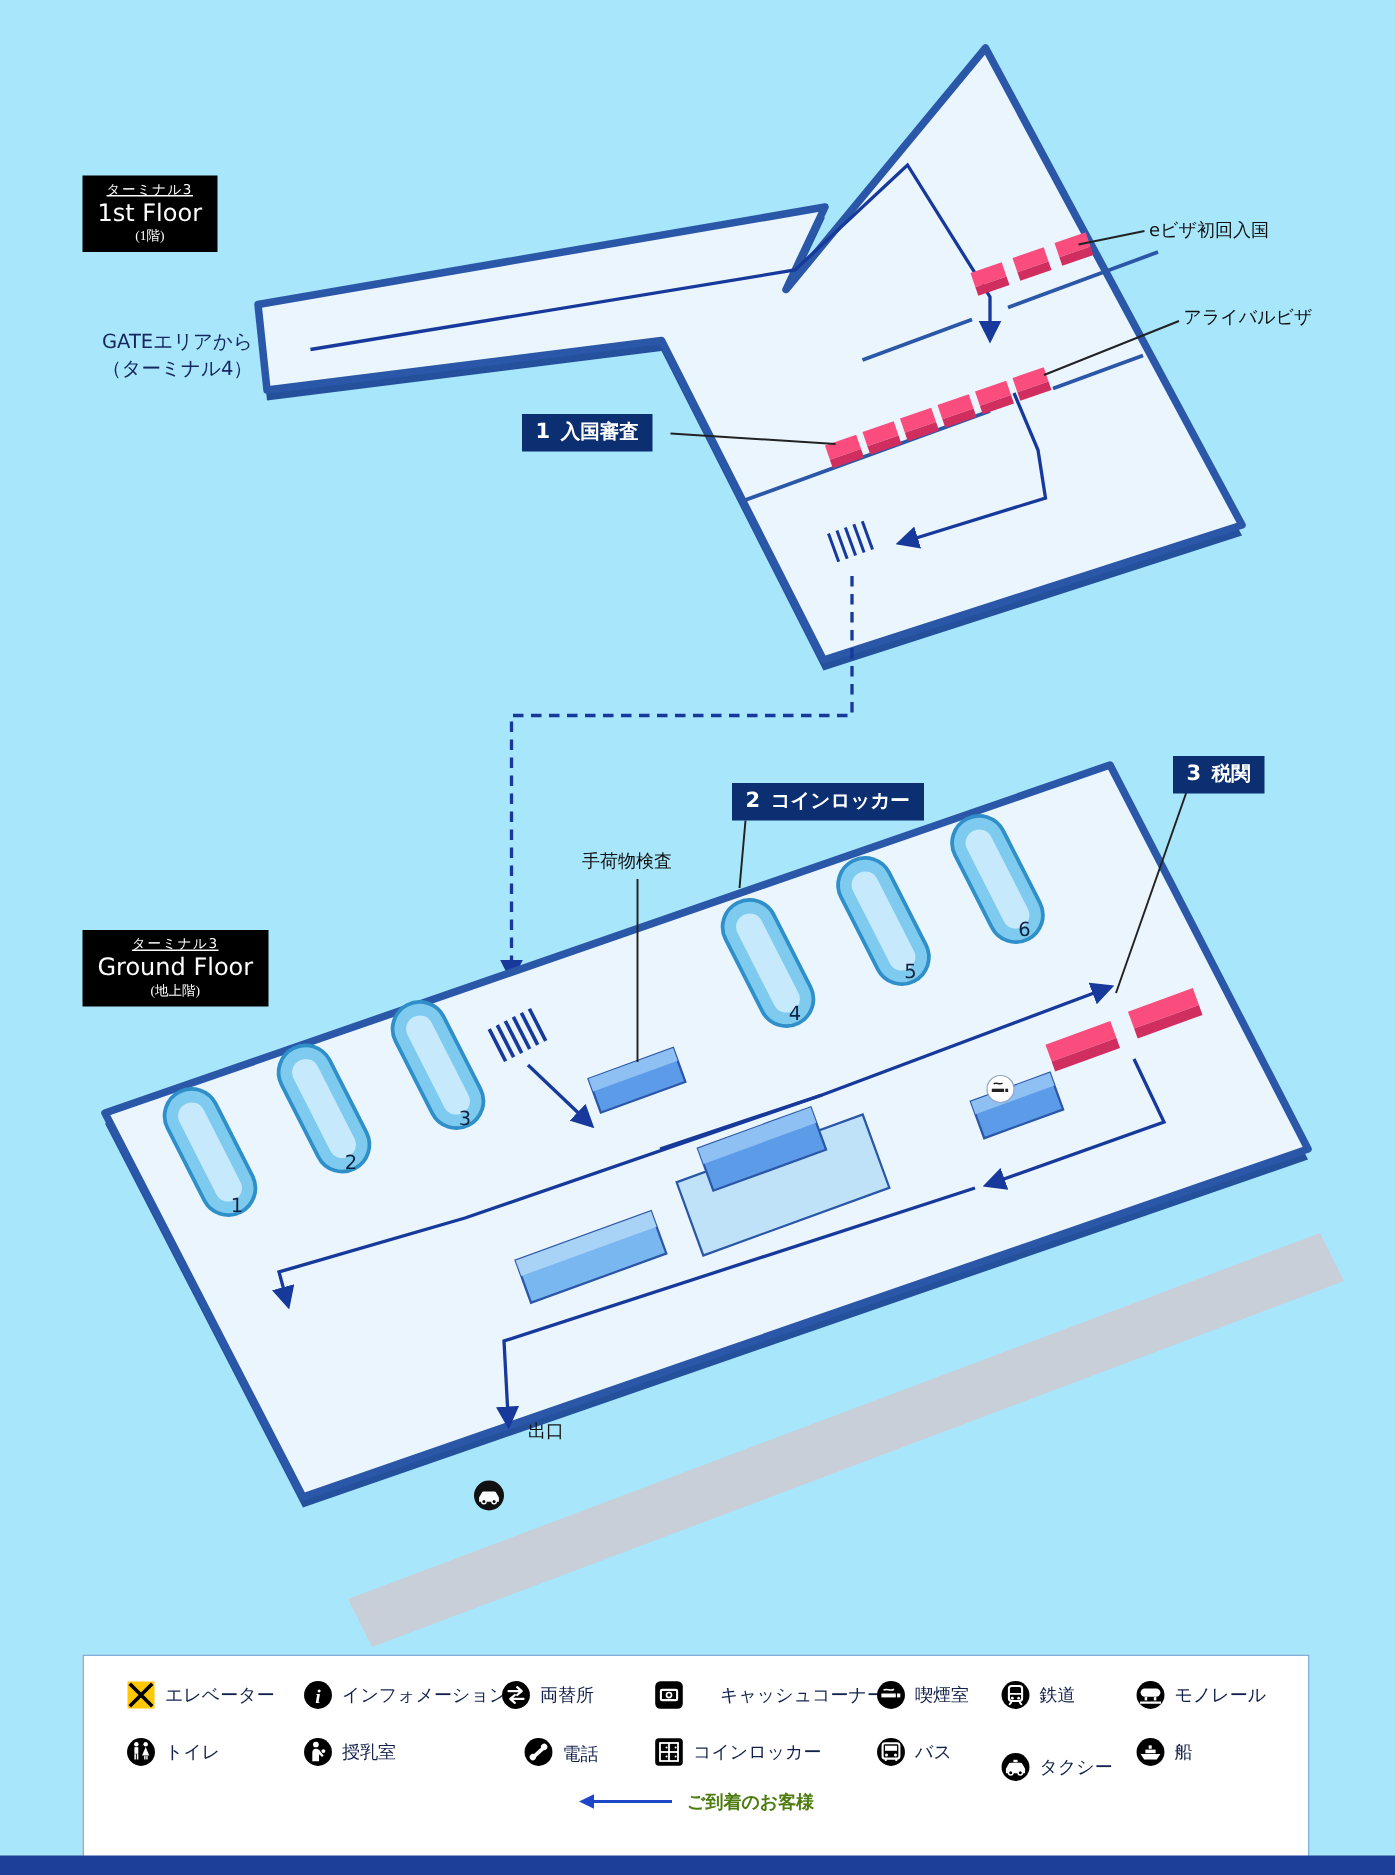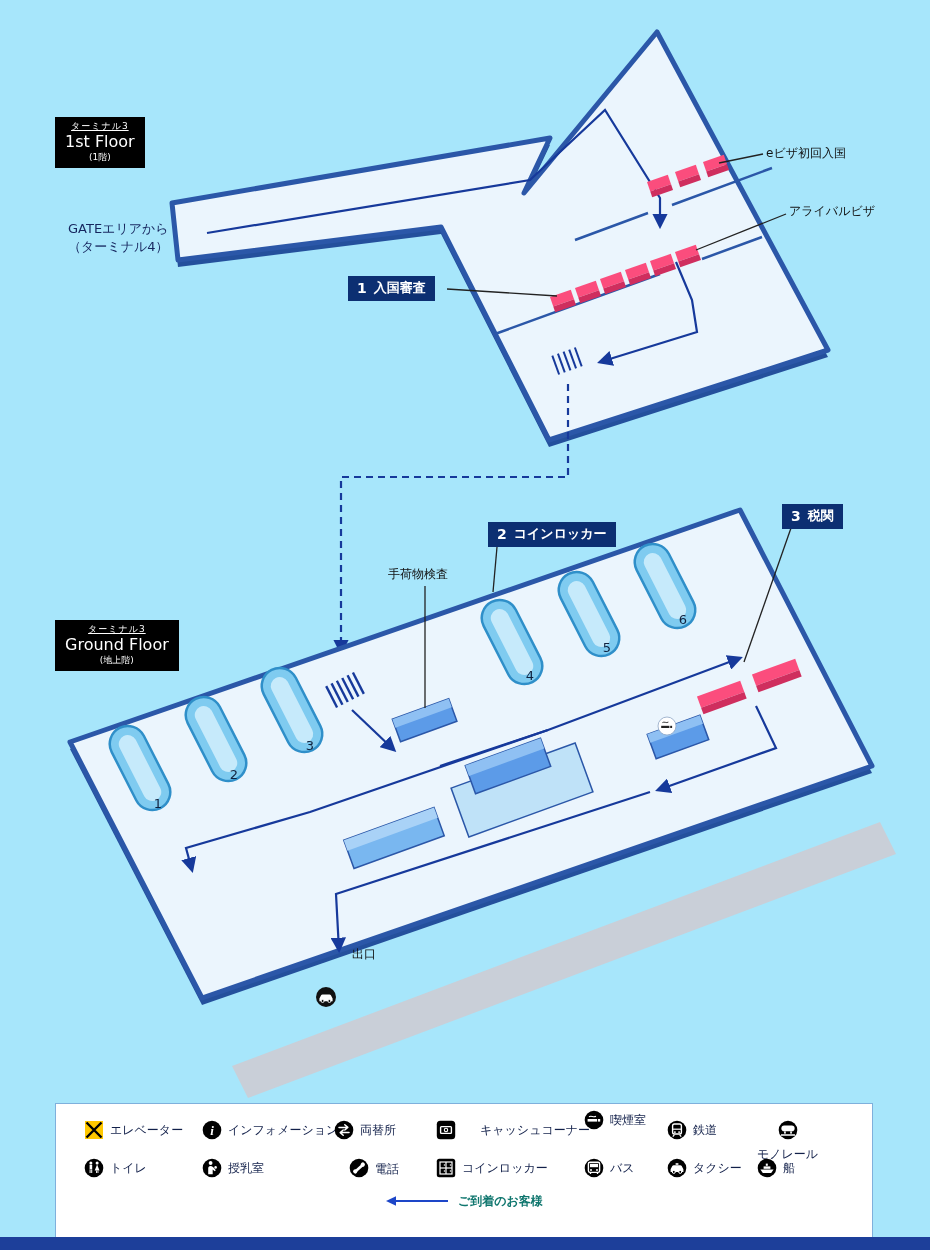--- a/index.html
+++ b/index.html
@@ -6,36 +6,36 @@
   .stage {
     position:relative; width:930px; height:1250px;
     background:#A7E6FB; overflow:hidden;
     font-family:"DejaVu Sans","Liberation Sans",sans-serif;
   }
   .map-svg { position:absolute; left:0; top:0; }
 
   .floor-tag { position:absolute; background:#000; color:#fff; text-align:center; padding:3px 10px 4px; }
   .ft-tag  { font-size:9px; letter-spacing:1px;text-decoration:underline; }
   .ft-name { font-size:16px; line-height:1.15; white-space:nowrap;text-align:center; }
-  .ft-sub  { font-size:9px; }
+  .ft-sub  { font-size:9px;font-family:Liberation Serif, serif; }
 
   .map-label  { position:absolute; font-size:12px; color:#111; white-space:nowrap; }
   .gate-note  { position:absolute; font-size:13px; color:#16265E; text-align:center; line-height:1.4; white-space:nowrap; }
 
   .step-box { position:absolute; background:#0C2F72; color:#fff; font-size:13px; font-weight:bold;
               padding:3px 9px 4px; display:flex; align-items:center; gap:7px; white-space:nowrap; }
   .step-num { font-size:14px; }
 
   .legend  { position:absolute; left:55px; top:1103px; width:818px; height:141px;
              background:#fff; border:1px solid #7FB0DC; box-sizing:border-box; }
   .lg-item { position:absolute; display:flex; align-items:center; gap:6px; height:20px; }
   .lg-item svg { display:block; }
   .lg-label { font-size:12px; color:#12204A; white-space:nowrap; }
   .arrival-note { position:absolute; left:328px; top:88px; display:flex; align-items:center; gap:8px; }
-  .an-label { font-size:12px; color:#0f766e; font-weight:bold; }
+  .an-label { font-size:12px; color:#4d7c0f; font-weight:bold; }
 
   .bottom-bar { position:absolute; left:0; top:1237px; width:930px; height:13px; background:#1D3F9A; }
 
   .belt-num { font-size:13px; fill:#10223F; }
 </style>
 </head>
 <body>
 
 <div class="stage">
 
@@ -282,21 +282,21 @@
     <div class="lg-item" style="left:380px; top:16px;gap:24px;">
       <span>
           <svg width="20" height="20" viewBox="0 0 20 20">
             <rect x="0.8" y="0.8" width="18.4" height="18.4" rx="3.5" fill="#000"></rect>
             <rect x="4.6" y="6.6" width="10.8" height="6.8" rx="0.8" fill="none" stroke="#fff" stroke-width="1.4"></rect>
             <circle cx="10" cy="10" r="1.7" fill="none" stroke="#fff" stroke-width="1.1"></circle>
           </svg>
         </span>
       <span class="lg-label">キャッシュコーナー</span>
     </div>
-    <div class="lg-item" style="left:528px; top:6px;">
+    <div class="lg-item" style="left:528px; top:16px;">
       <span>
           <svg width="20" height="20" viewBox="0 0 20 20">
             <circle cx="10" cy="10" r="9.3" fill="#000"></circle>
             <rect x="3.6" y="9" width="9.6" height="2.6" fill="#fff"></rect>
             <rect x="14" y="9" width="2.2" height="2.6" fill="#fff"></rect>
             <path d="M5 6.8 c2.2 -1.6 4.4 1 7 -0.6" stroke="#fff" stroke-width="1.1" fill="none"></path>
           </svg>
         </span>
       <span class="lg-label">喫煙室</span>
     </div>
@@ -306,21 +306,21 @@
             <circle cx="10" cy="10" r="9.3" fill="#000"></circle>
             <rect x="5.6" y="4" width="8.8" height="10" rx="1.8" fill="none" stroke="#fff" stroke-width="1.4"></rect>
             <line x1="5.6" y1="9.2" x2="14.4" y2="9.2" stroke="#fff" stroke-width="1.2"></line>
             <circle cx="7.9" cy="12.1" r="0.95" fill="#fff"></circle>
             <circle cx="12.1" cy="12.1" r="0.95" fill="#fff"></circle>
             <path d="M7.4 14.6 L5.8 16.6 M12.6 14.6 L14.2 16.6" stroke="#fff" stroke-width="1.2"></path>
           </svg>
         </span>
       <span class="lg-label">鉄道</span>
     </div>
-    <div class="lg-item" style="left:701px; top:16px;flex-direction:column;">
+    <div class="lg-item" style="left:701px; top:16px;">
       <span>
           <svg width="20" height="20" viewBox="0 0 20 20">
             <circle cx="10" cy="10" r="9.3" fill="#000"></circle>
             <rect x="3.4" y="5.6" width="13.2" height="5.6" rx="2.8" fill="#fff"></rect>
             <rect x="6.1" y="11.4" width="1.7" height="2.2" fill="#fff"></rect>
             <rect x="12.2" y="11.4" width="1.7" height="2.2" fill="#fff"></rect>
             <line x1="3" y1="15" x2="17" y2="15" stroke="#fff" stroke-width="1.5"></line>
           </svg>
         </span>
       <span class="lg-label">モノレール</span>
@@ -395,21 +395,21 @@
             <circle cx="10" cy="10" r="9.3" fill="#000"></circle>
             <rect x="4.4" y="4.2" width="11.2" height="10.2" rx="1.6" fill="none" stroke="#fff" stroke-width="1.4"></rect>
             <rect x="6" y="5.8" width="8" height="3.4" fill="#fff"></rect>
             <circle cx="7" cy="12" r="1" fill="#fff"></circle>
             <circle cx="13" cy="12" r="1" fill="#fff"></circle>
             <path d="M6.5 14.4 V16 M13.5 14.4 V16" stroke="#fff" stroke-width="1.3"></path>
           </svg>
         </span>
       <span class="lg-label">バス</span>
     </div>
-    <div class="lg-item" style="left:611px; top:54px;">
+    <div class="lg-item" style="left:611px; top:64px;">
       <span>
           <svg width="20" height="20" viewBox="0 0 20 20">
             <circle cx="10" cy="10" r="9.3" fill="#000"></circle>
             <g fill="#fff">
               <path d="M3.6 11.2 l1.7 -3.1 a1.7 1.7 0 0 1 1.5 -0.9 h6.4 a1.7 1.7 0 0 1 1.5 0.9 l1.7 3.1 v2.9 h-12.8 z"></path>
               <rect x="8.6" y="5.2" width="2.8" height="1.6"></rect>
             </g>
             <circle cx="6.8" cy="13.9" r="1.5" fill="#000" stroke="#fff" stroke-width="1"></circle>
             <circle cx="13.2" cy="13.9" r="1.5" fill="#000" stroke="#fff" stroke-width="1"></circle>
           </svg>

